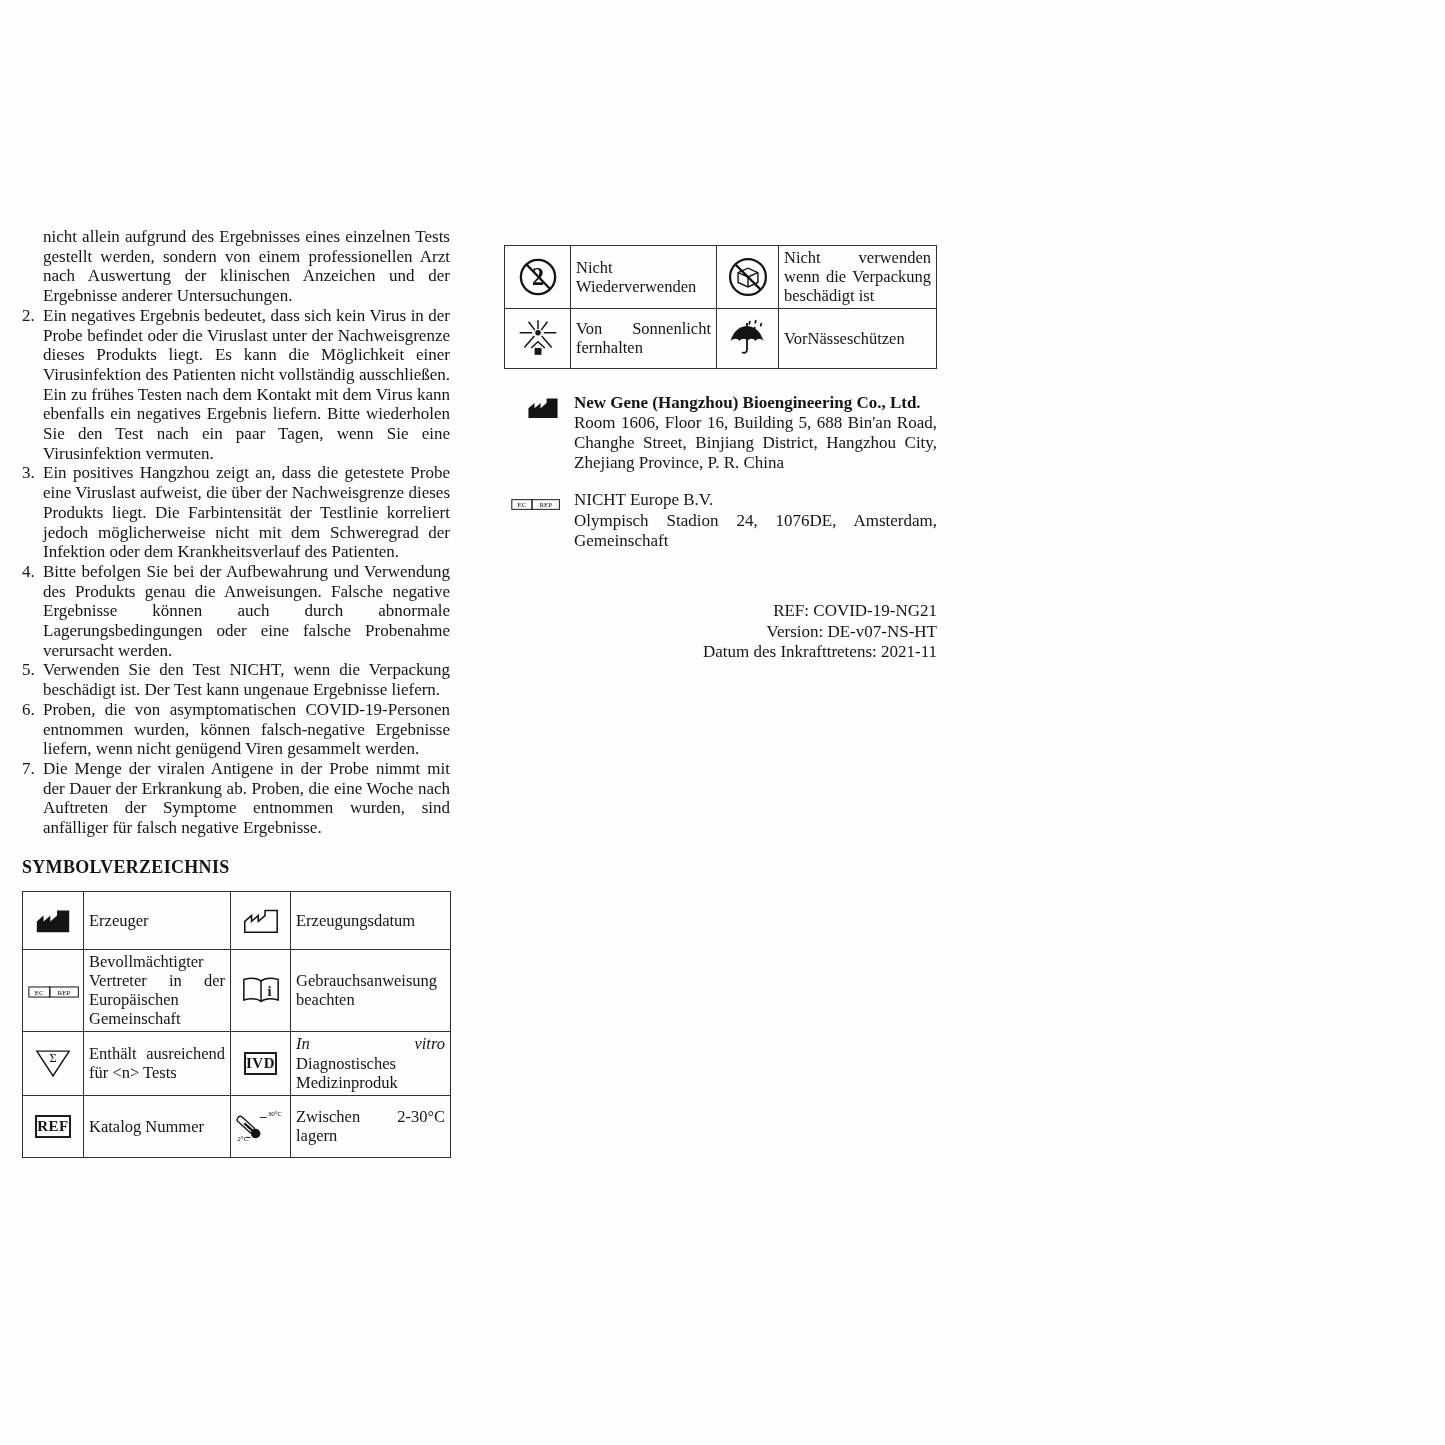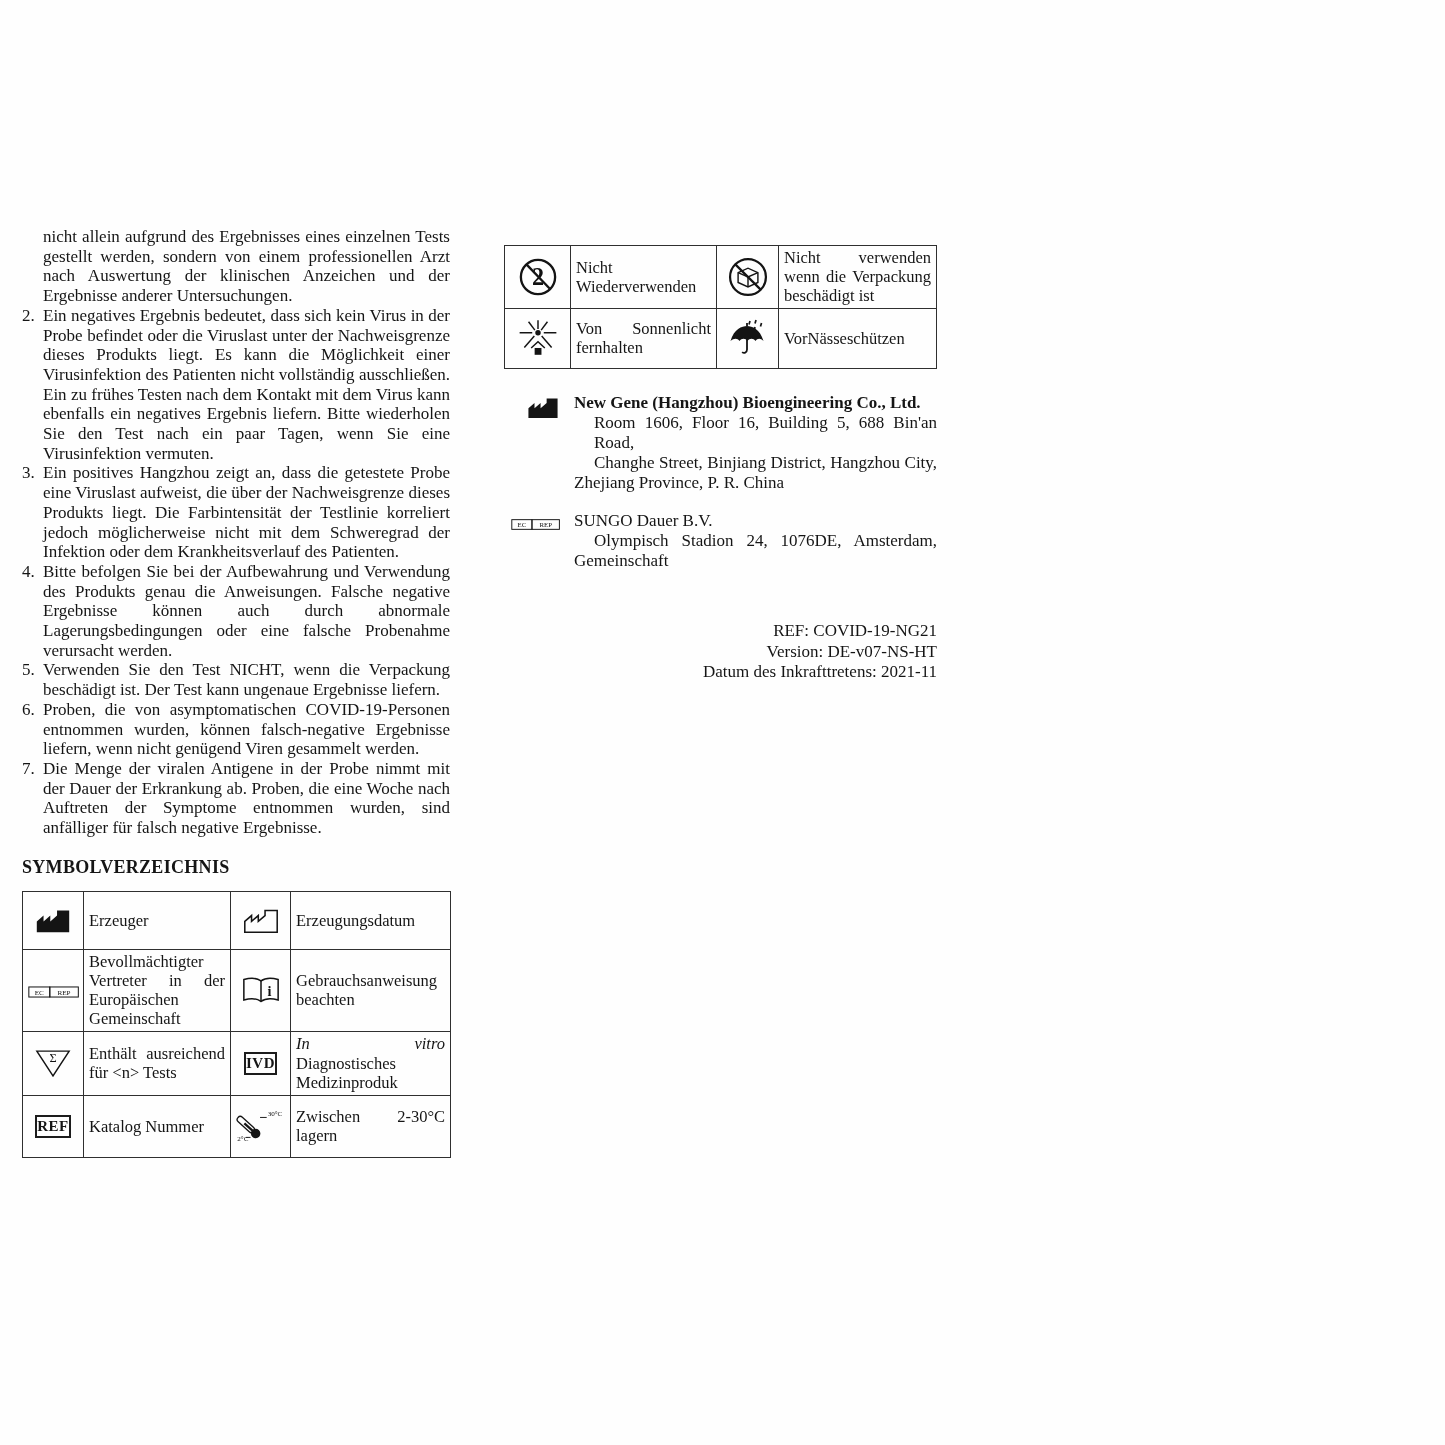--- a/index.html
+++ b/index.html
@@ -104,21 +104,21 @@
     width: 70px;
     box-sizing: border-box;
     padding-left: 22px;
     padding-top: 2px;
     flex: 0 0 70px;
   }
   .addr-block.ecrep-block { margin-top: 17px; }
   .addr-block.ecrep-block .addr-icon { padding-left: 7px; padding-top: 3px; }
   .addr-block .addr-text { flex: 1 1 auto; font-family: Liberation Serif, serif; }
   .mfr-name { font-weight: bold; }
-  .jl { text-align: justify; text-align-last: justify; margin-left: 20px; }
+  .jl { text-align: justify; text-align-last: justify; }
 
   .ref-block {
     margin-top: 50px;
     text-align: right;
     font-size: 17px;
     line-height: 20.6px;
   }
 
   
   .badge {
@@ -342,21 +342,21 @@
     <div class="addr-block ecrep-block">
       <div class="addr-icon">
         <svg width="50" height="15" viewBox="0 0 62 18">
           <rect x="1" y="3" width="25" height="12" fill="none" stroke="#141414" stroke-width="1.2"></rect>
           <rect x="26" y="3" width="34" height="12" fill="none" stroke="#141414" stroke-width="1.2"></rect>
           <text x="13.5" y="12.2" text-anchor="middle" font-size="8.5">EC</text>
           <text x="43" y="12.2" text-anchor="middle" font-size="8.5">REP</text>
         </svg>
       </div>
       <div class="addr-text">
-        <div>SUNGO Dauer B.V.</div>
+        <div>NICHT Europe B.V.</div>
         <div class="jl">Olympisch Stadion 24, 1076DE, Amsterdam,</div>
         <div>Gemeinschaft</div>
       </div>
     </div>
 
     <div class="ref-block">
       <div>REF: COVID-19-NG21</div>
       <div>Version: DE-v07-NS-HT</div>
       <div>Datum des Inkrafttretens: 2021-11</div>
     </div>

